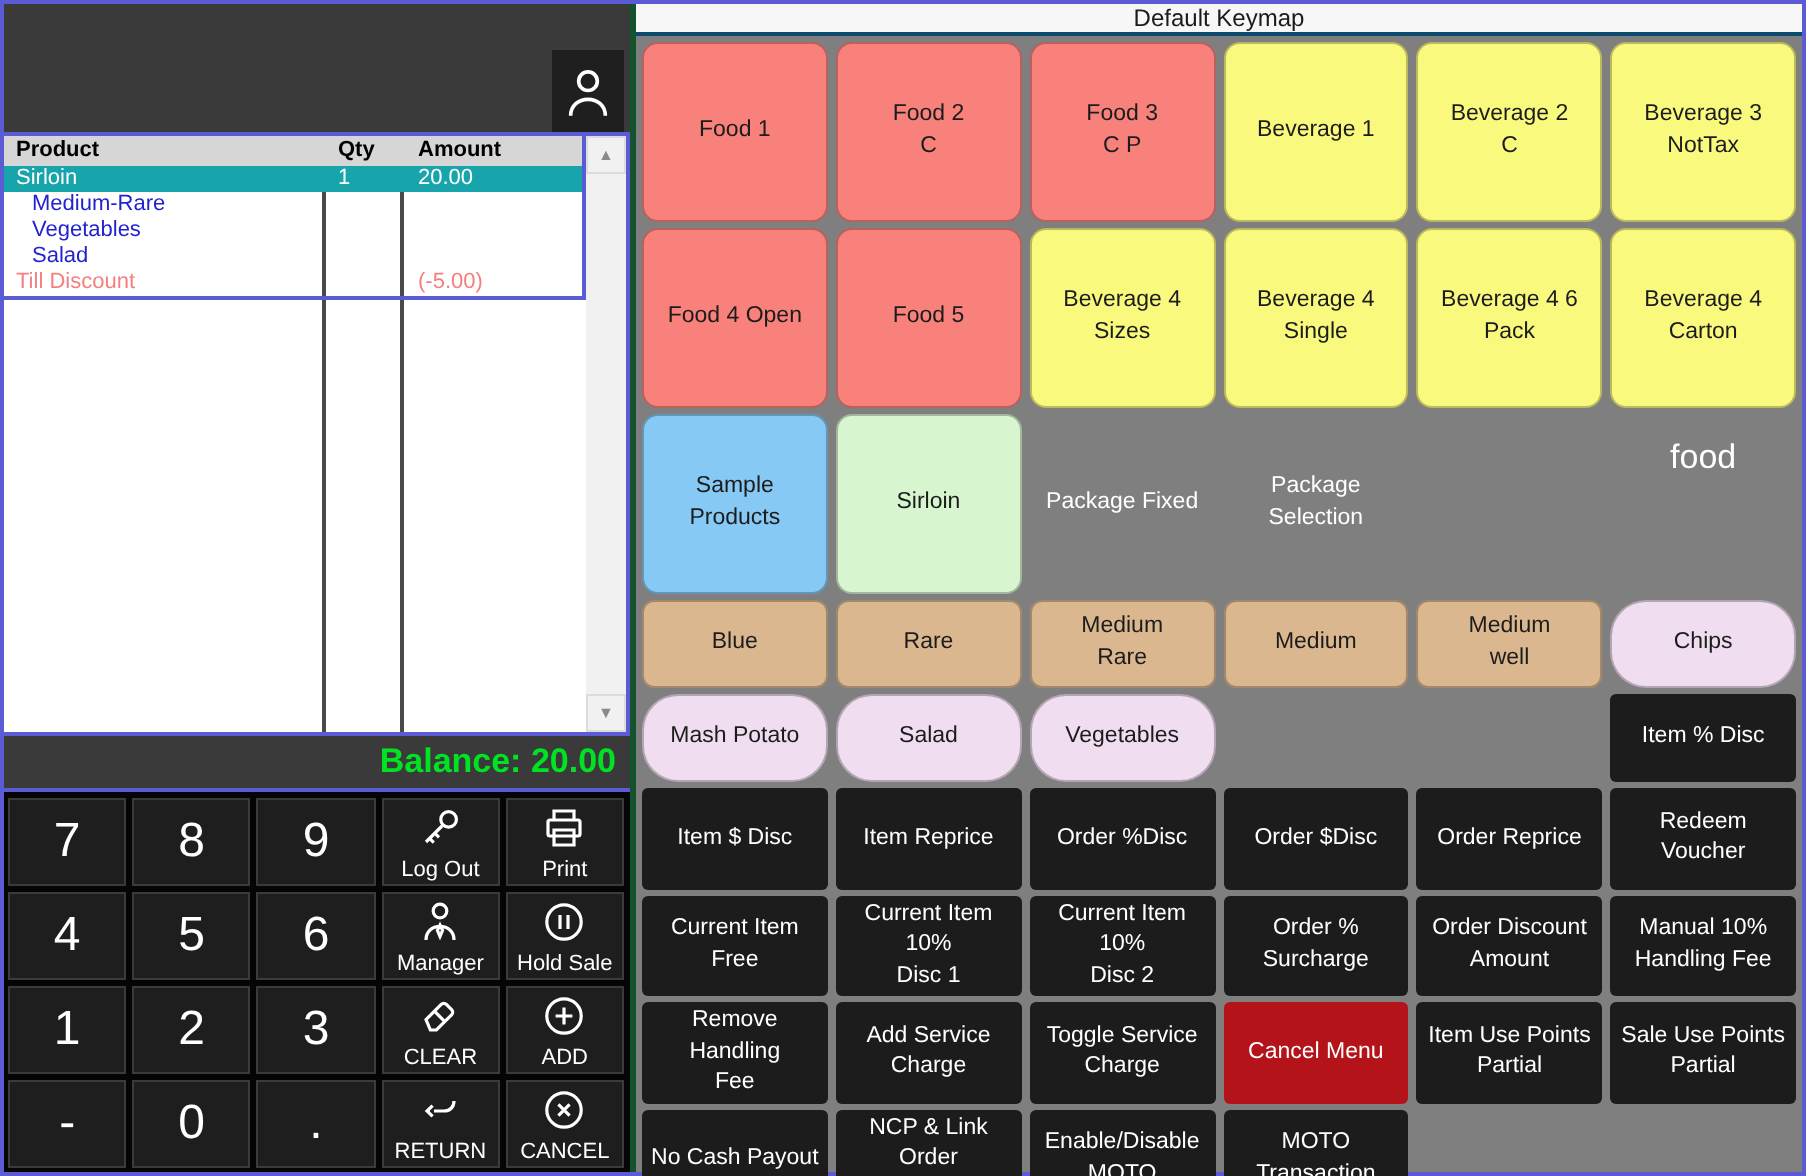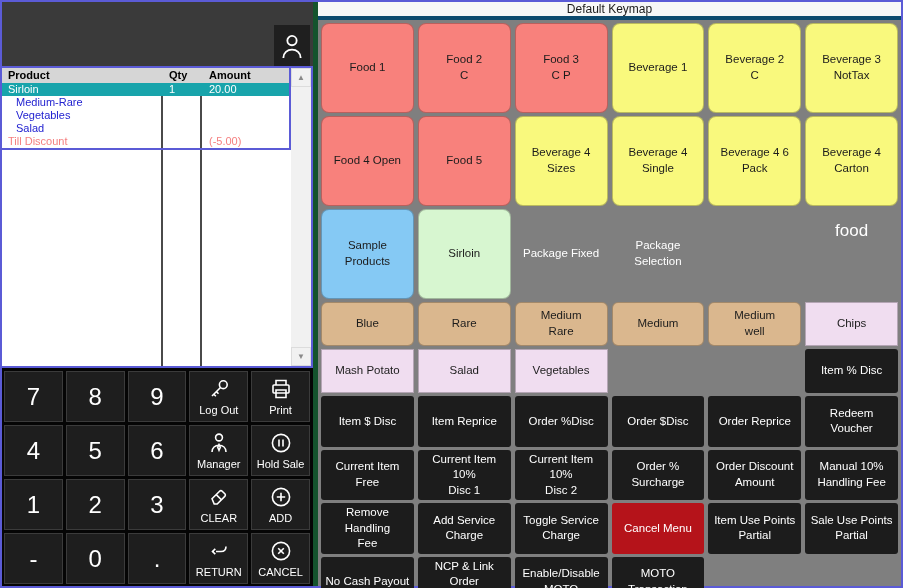--- a/index.html
+++ b/index.html
@@ -1,21 +1,21 @@
 <!DOCTYPE html>
 <html><head>
 <meta charset="utf-8">
 <style>
   * { box-sizing: border-box; margin: 0; padding: 0; }
   html,body { width:903px; height:588px; }
   body { font-family:"Liberation Sans", sans-serif; background:#7f7f7f; overflow:hidden; }
   .window { position:absolute; inset:0; width:903px; height:588px; border:2px solid #5b5bd6; display:flex; background:#7f7f7f; }
 
   
-  .left { width:316px; min-width:316px; display:flex; flex-direction:column; border-right:5px solid #14532d; background:#0ea5e9; }
+  .left { width:316px; min-width:316px; display:flex; flex-direction:column; border-right:3px solid #14532d; background:#0ea5e9; }
   .top-dark { height:64px; background:#3a3a3a; position:relative; }
   .user-btn { position:absolute; right:3px; top:23px; width:36px; height:41px; background:#1f1f1f; border:none; display:flex; align-items:center; justify-content:center; cursor:pointer; }
 
   .table-region { height:302px; border:2px solid #5b5bd6; border-left:none; display:flex; background:#ffffff; }
   .order-area { flex:1; position:relative; overflow:hidden; }
   .col-line { position:absolute; top:0; bottom:0; width:2px; background:#4a4a4a; }
   .col-line.l1 { left:159px; } .col-line.l2 { left:198px; }
   .order-box { position:absolute; left:0; top:0; right:0; border-right:2px solid #5b5bd6; border-bottom:2px solid #5b5bd6; }
   .trow { display:flex; align-items:center; height:13px; font-size:11px; line-height:13px; }
   .thead { height:15px; background:#d6d6d6; font-weight:bold; color:#000; }
@@ -33,29 +33,29 @@
 
   .keypad { flex:1; display:grid; grid-template-columns:repeat(5,1fr); grid-template-rows:repeat(4,1fr); gap:3px; padding:3px 3px 2px 2px; background:#050505; }
   .kp { background:#1e1e1e; border:1px solid #3b3b3b; color:#fff; display:flex; flex-direction:column; align-items:center; justify-content:center; cursor:pointer; font-family:"Liberation Sans",sans-serif; }
   .kp.digit { font-size:24px; font-weight:400; }
   .kp .lbl { font-size:11px; margin-top:3px; }
   .kp svg, .user-btn svg { display:block; }
 
   
   .right { flex:1; display:flex; flex-direction:column; background:#7f7f7f; }
   .top-strip { height:6px; background:#6b6b6b; }
-  .keymap-title-bar { height:54px; background:#f7f7f7; border-bottom:4px solid #0c4a6e; display:flex; align-items:flex-start; justify-content:center; font-size:12px; color:#1b1b1b; }
+  .keymap-title-bar { height:54px; background:#f7f7f7; border-bottom:2px solid #0c4a6e; display:flex; align-items:flex-start; justify-content:center; font-size:12px; color:#1b1b1b; }
   .kgrid { flex:1; display:grid; grid-template-columns:repeat(6,1fr); grid-template-rows:90px 90px 90px 44px 44px repeat(4,1fr); gap:3px 4px; padding:3px; }
   .kbtn { border:1px solid rgba(0,0,0,0.25); border-radius:8px; font-size:11.5px; line-height:1.35; color:#1c1c1c; display:flex; align-items:center; justify-content:center; text-align:center; white-space:pre-line; padding:2px; cursor:pointer; font-family:"Liberation Sans",sans-serif; }
   .c-red    { background:#f8817c; }
   .c-yellow { background:#f9f97d; }
   .c-blue   { background:#85c9f4; }
   .c-green  { background:#d7f6d0; }
   .c-tan    { background:#dab78e; border-radius:6px; }
-  .c-pink   { background:#f0ddf0; border-radius:0; }
+  .c-pink   { background:#f0ddf0; border-radius:18px; }
   .c-gray   { background:transparent; border:none; color:#ffffff; }
   .c-dark   { background:#1c1c1c; color:#ffffff; border:none; border-radius:3px; }
   .c-cancel { background:#b5131a; color:#ffffff; border:none; border-radius:3px; }
   .group-label { color:#ffffff; font-size:17px; display:flex; justify-content:center; align-items:flex-start; padding-top:12px; }
   .spacer { }
 </style>
 </head>
 <body>
 
 <div class="window">
@@ -109,20 +109,23 @@
             <span class="cell-amt">(-5.00)</span>
           </div>
         </div>
       </div>
       <div class="vscroll">
         <div class="scroll-arrow">▲</div>
         <div class="scroll-arrow">▼</div>
       </div>
     </div>
 
+    <div class="balance-bar">
+      <span>Balance: 20.00</span>
+    </div>
 
     <div class="keypad">
       <button class="kp digit">7</button>
       <button class="kp digit">8</button>
       <button class="kp digit">9</button>
       <button class="kp">
         <span>
           <svg width="24" height="24" viewBox="0 0 24 24" fill="none" stroke="#ffffff" stroke-width="1.6">
             <circle cx="16.3" cy="7.7" r="3.9"></circle>
             <path d="M13.5 10.5 L5 19"></path>

